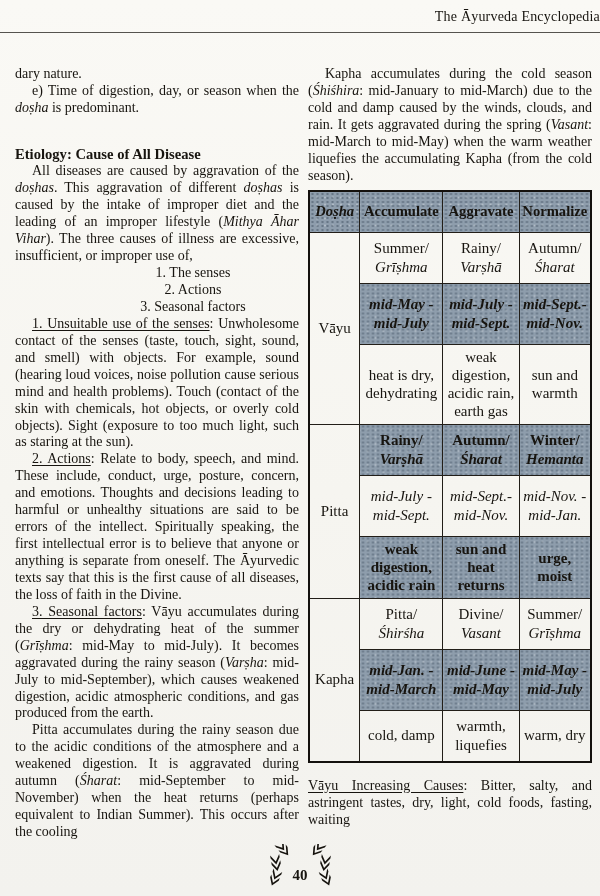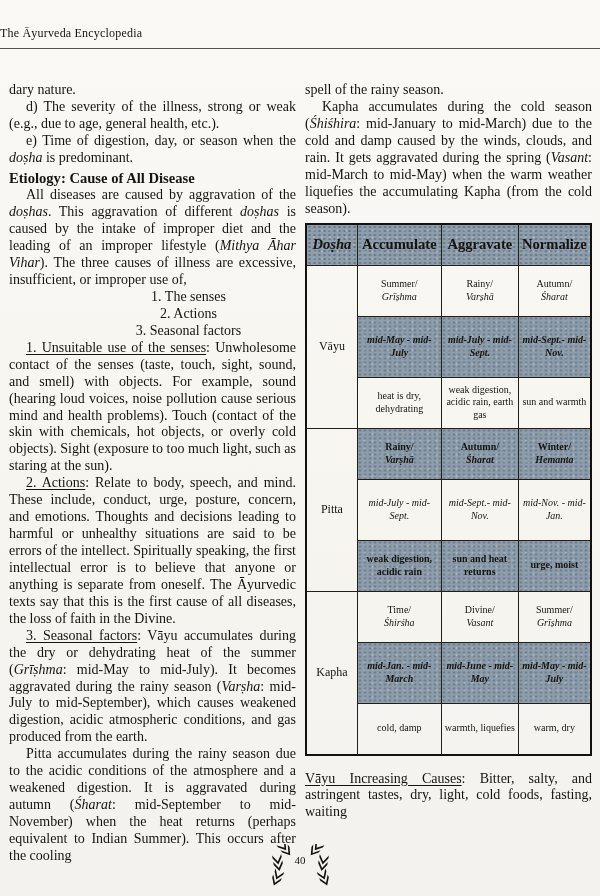--- a/index.html
+++ b/index.html
@@ -7,86 +7,84 @@
     width:600px;height:896px;overflow:hidden;
     background:#f5f4f0;
     font-family:"Liberation Serif","DejaVu Serif",serif;
     color:#17140f;
   }
   .page{
     position:relative;width:600px;height:896px;
     background:linear-gradient(180deg,#faf9f5 0%,#f6f5f0 55%,#f3f2ee 100%);
   }
   .running-header{
-    padding-top:26px;text-align:left;font-size:12px;letter-spacing:.2px;
+    padding-top:9px;text-align:right;font-size:14px;letter-spacing:.2px;
   }
   .header-rule{height:0;border-top:1.7px solid #55534e;margin-top:7px;}
-  .columns{display:flex;gap:9px;padding:33px 8px 0 9px;}
+  .columns{display:flex;gap:9px;padding:33px 8px 0 15px;}
   .col{width:287px;}
   .block{font-size:14px;line-height:1.21;text-align:justify;}
   .paragraph.indent{text-indent:17px;}
-  .heading{font-weight:bold;margin-top:3px;font-size:14.6px;text-align:left;}
+  .heading{font-weight:bold;margin-top:29px;font-size:14.6px;text-align:left;}
   .list-item{margin-left:72px;text-align:center;}
   .it{font-style:italic;}
   .un{text-decoration:underline;text-underline-offset:2px;margin-top:36px;}
 
   table.dosha-table{
     width:100%;border-collapse:collapse;border:2.6px solid #14110e;
     margin:5px 0 15px 0;table-layout:fixed;
   }
   .dosha-table th,.dosha-table td{
     border:1.4px solid #221e18;padding:3px 2px;
     text-align:center;vertical-align:middle;
-    font-size:10px;line-height:1.22;
+    font-size:15px;line-height:1.22;
   }
   .dosha-table thead th{font-size:14.6px;font-weight:bold;height:34px;overflow:hidden;}
   .dosha-h{font-style:italic;}
-  td.dosha-name{font-size:12px;}
+  td.dosha-name{font-size:15px;}
   td.season{height:44px;}
   td.dates{height:54px;font-style:italic;}
   td.conditions{height:44px;}
   .shaded{
     background-color:#8e9dac;font-weight:bold;
     background-image:
       radial-gradient(rgba(23,38,54,.32) 1px,transparent 1.4px),
       radial-gradient(rgba(240,244,248,.35) 1px,transparent 1.4px);
     background-size:5px 4px,8px 7px;
     background-position:0 0,3px 2px;
   }
   .footer{
     position:absolute;left:0;right:0;bottom:4px;
     display:flex;align-items:flex-start;justify-content:center;gap:1px;
   }
-  .page-number{font-size:11px;padding:0 1px;margin-top:10px;}
+  .page-number{font-size:15px;padding:0 1px;margin-top:23px;font-weight:bold;}
   .laurel{display:block;}
 </style>
 </head>
 <body>
 
 <div class="page">
   <div class="running-header">The Āyurveda Encyclopedia</div>
   <div class="header-rule"></div>
 
   <div class="columns">
     <div class="col">
         <div class="block paragraph"><span>dary nature.</span></div>
-        <div class="block paragraph indent"><span>d) The severity of the illness, strong or weak (e.g., due to age, general health, etc.).</span></div>
         <div class="block paragraph indent"><span>e) Time of digestion, day, or season when the </span><span class="it">doṣha</span><span> is predominant.</span></div>
         <div class="block heading"><span>Etiology: Cause of All Disease</span></div>
         <div class="block paragraph indent"><span>All diseases are caused by aggravation of the </span><span class="it">doṣhas</span><span>. This aggravation of different </span><span class="it">doṣhas</span><span> is caused by the intake of improper diet and the leading of an improper lifestyle (</span><span class="it">Mithya Āhar Vihar</span><span>). The three causes of illness are excessive, insufficient, or improper use of,</span></div>
         <div class="block list-item"><span>1. The senses</span></div>
         <div class="block list-item"><span>2. Actions</span></div>
         <div class="block list-item"><span>3. Seasonal factors</span></div>
         <div class="block paragraph indent"><span class="un">1. Unsuitable use of the senses</span><span>: Unwholesome contact of the senses (taste, touch, sight, sound, and smell) with objects. For example, sound (hearing loud voices, noise pollution cause serious mind and health problems). Touch (contact of the skin with chemicals, hot objects, or overly cold objects). Sight (exposure to too much light, such as staring at the sun).</span></div>
         <div class="block paragraph indent"><span class="un">2. Actions</span><span>: Relate to body, speech, and mind. These include, conduct, urge, posture, concern, and emotions. Thoughts and decisions leading to harmful or unhealthy situations are said to be errors of the intellect. Spiritually speaking, the first intellectual error is to believe that anyone or anything is separate from oneself. The Āyurvedic texts say that this is the first cause of all diseases, the loss of faith in the Divine.</span></div>
         <div class="block paragraph indent"><span class="un">3. Seasonal factors</span><span>: Vāyu accumulates during the dry or dehydrating heat of the summer (</span><span class="it">Grīṣhma</span><span>: mid-May to mid-July). It becomes aggravated during the rainy season (</span><span class="it">Varṣha</span><span>: mid-July to mid-September), which causes weakened digestion, acidic atmospheric conditions, and gas produced from the earth.</span></div>
         <div class="block paragraph indent"><span>Pitta accumulates during the rainy season due to the acidic conditions of the atmosphere and a weakened digestion. It is aggravated during autumn (</span><span class="it">Śharat</span><span>: mid-September to mid-November) when the heat returns (perhaps equivalent to Indian Summer). This occurs after the cooling</span></div>
       </div>
     <div class="col">
-        <div class="block paragraph"><span>spell of the rainy season.</span></div>
         <div class="block paragraph indent"><span>Kapha accumulates during the cold season (</span><span class="it">Śhiśhira</span><span>: mid-January to mid-March) due to the cold and damp caused by the winds, clouds, and rain. It gets aggravated during the spring (</span><span class="it">Vasant</span><span>: mid-March to mid-May) when the warm weather liquefies the accumulating Kapha (from the cold season).</span></div>
         <table class="dosha-table">
           <colgroup>
             <col style="width: 18%;">
             <col style="width: 29.5%;">
             <col style="width: 27%;">
             <col style="width: 25.5%;">
           </colgroup>
           <thead>
             <tr>
@@ -143,21 +141,21 @@
               <td class="dates">mid-Nov. - mid-Jan.</td>
             </tr>
             <tr>
               <td class="shaded conditions">weak digestion, acidic rain</td>
               <td class="shaded conditions">sun and heat returns</td>
               <td class="shaded conditions">urge, moist</td>
             </tr>
             <tr>
               <td rowspan="3" class="dosha-name">Kapha</td>
               <td class="season">
-                <div>Time/</div>
+                <div>Pitta/</div>
                 <div class="it">Śhirśha</div>
               </td>
               <td class="season">
                 <div>Divine/</div>
                 <div class="it">Vasant</div>
               </td>
               <td class="season">
                 <div>Summer/</div>
                 <div class="it">Grīṣhma</div>
               </td>

